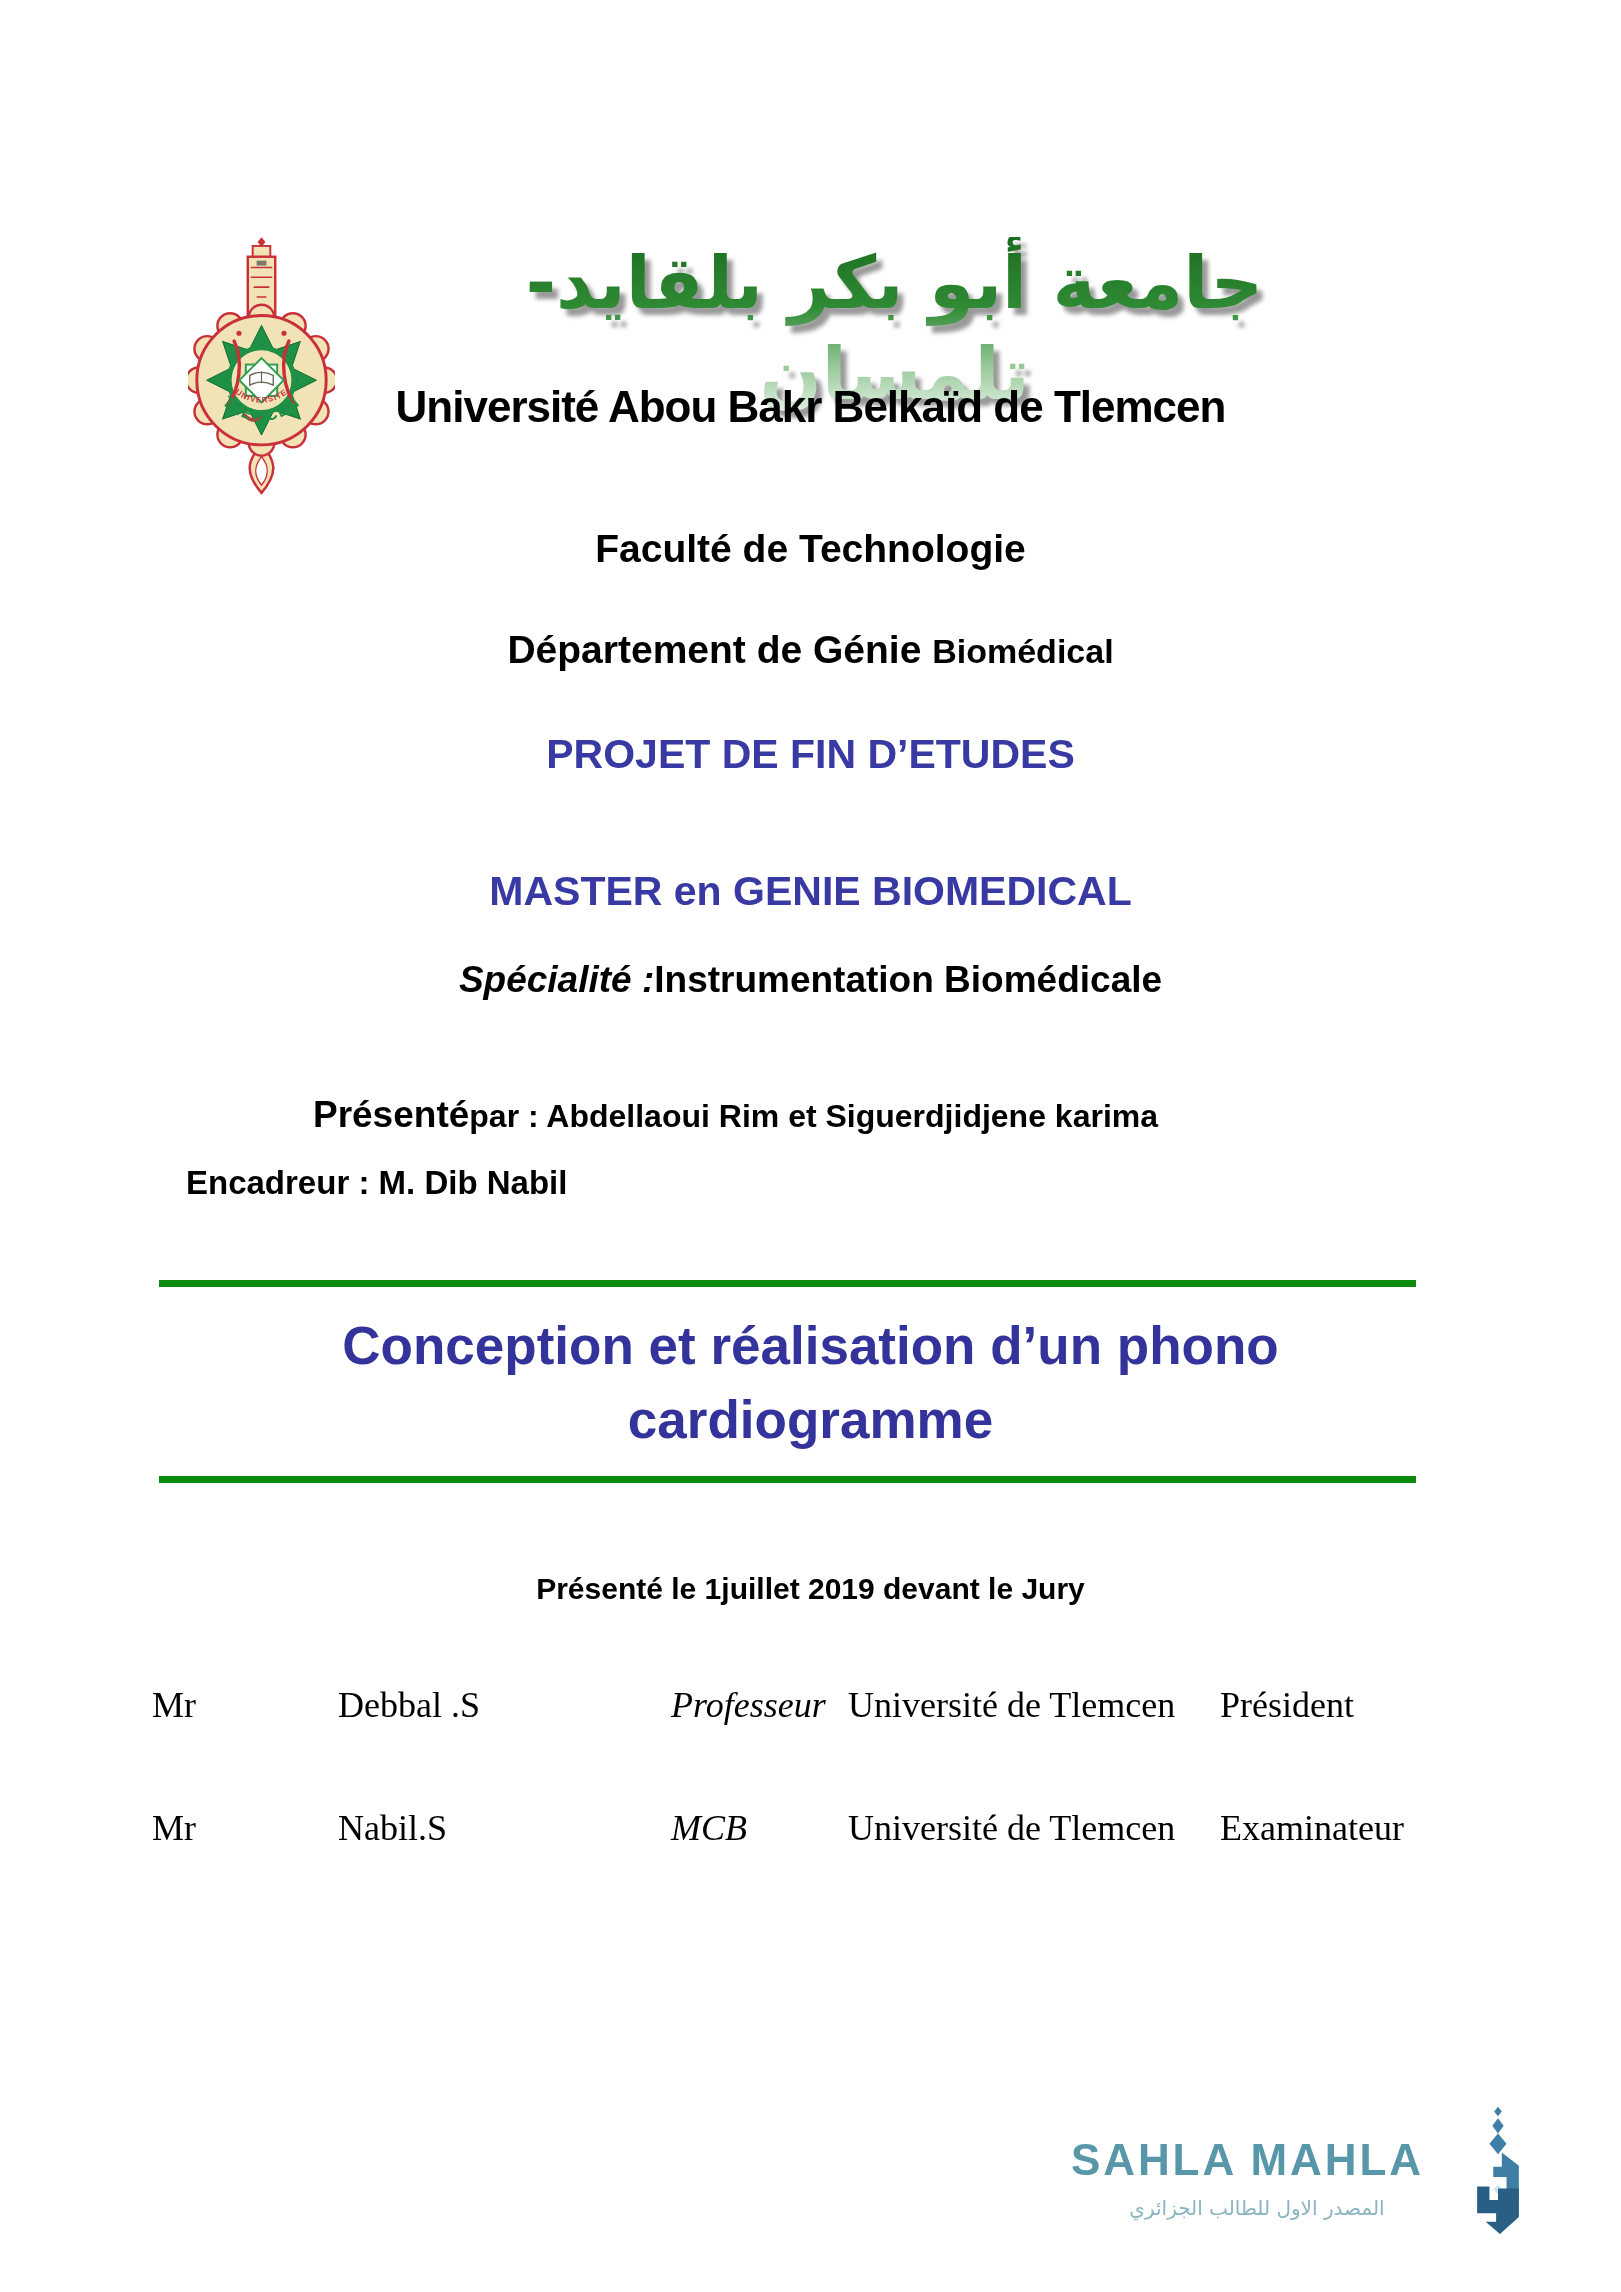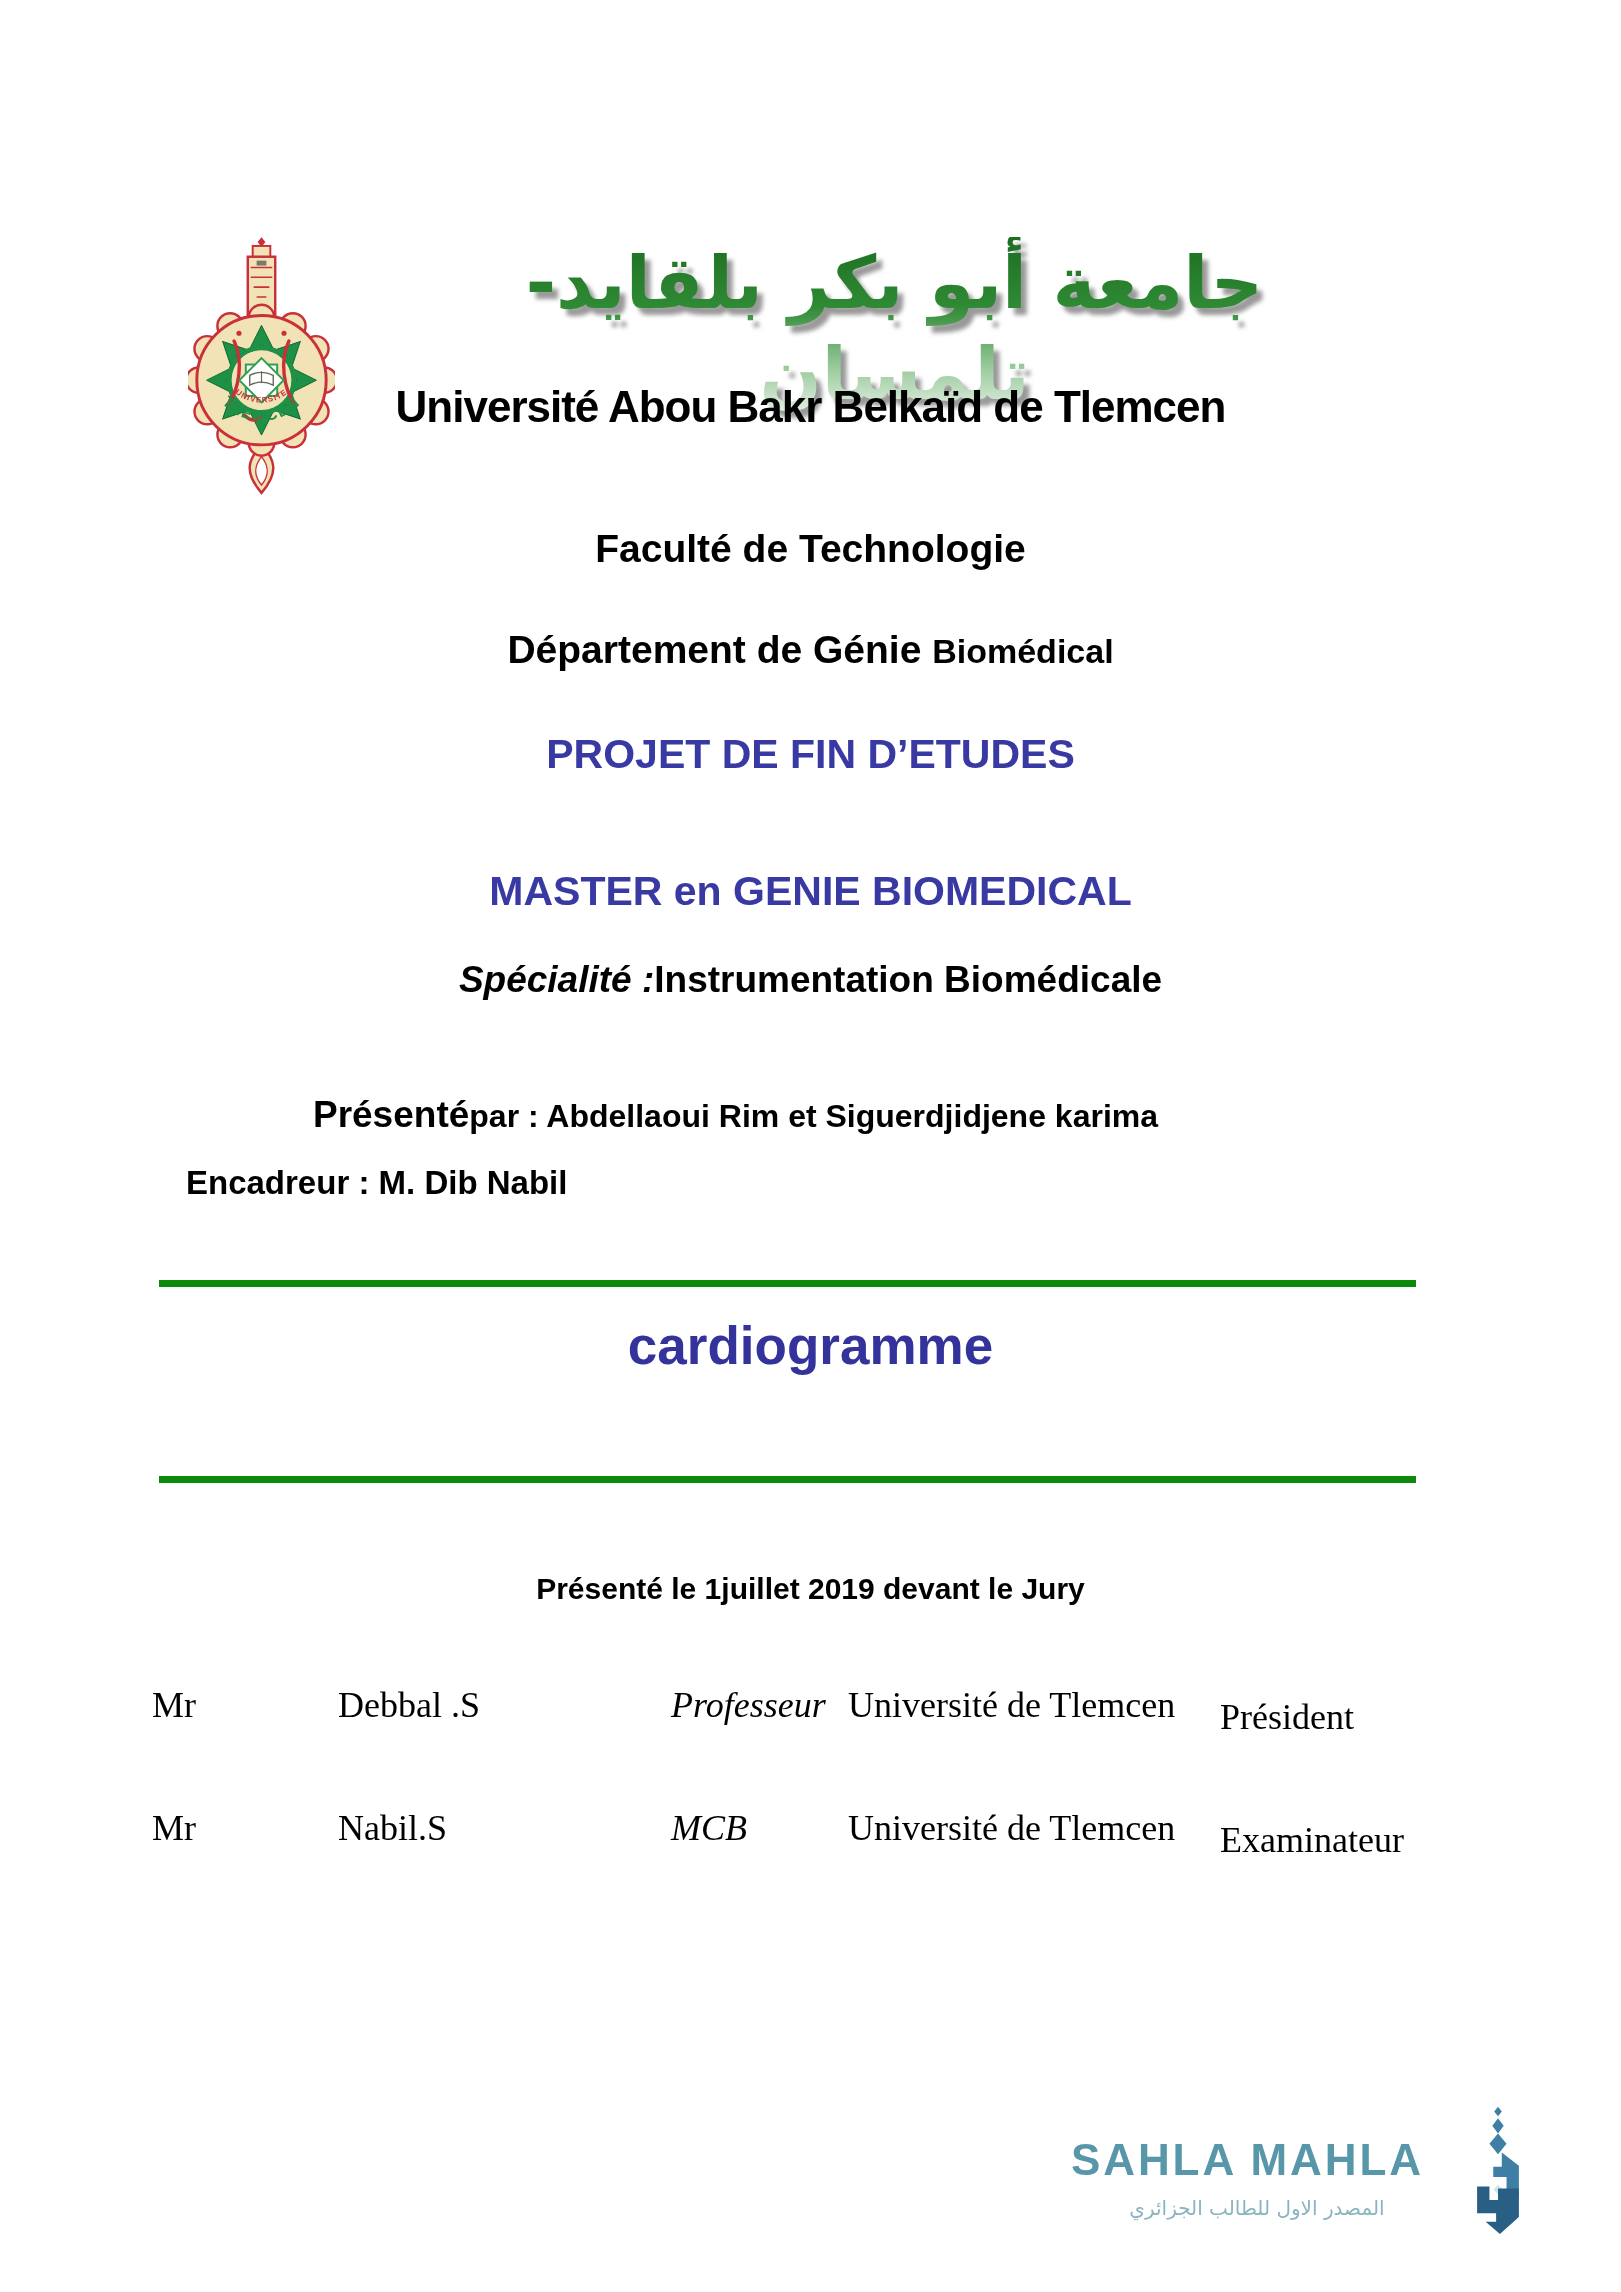--- a/index.html
+++ b/index.html
@@ -36,21 +36,21 @@
     top:1309px; font-size:53px; font-weight:bold; line-height:74px;
     color:var(--title-blue,#33339b);
   }
   .jury-heading { top:1572px; font-size:30px; font-weight:bold; }
   .jury-row { left:0; width:1282px; height:49px; font-family:"Liberation Serif", serif; font-size:36px; }
   .jury-row span { position:absolute; white-space:nowrap; }
   .jr-civility    { left:152px; }
   .jr-name        { left:338px; }
   .jr-grade       { left:671px; font-style:italic; }
   .jr-affiliation { left:848px; }
-  .jr-role        { left:1220px;margin-top:12px; }
+  .jr-role        { left:1220px; }
   .jury-row-1 { top:1684px; }
   .jury-row-2 { top:1807px; }
   
   .brand-name {
     left:1071px; top:2135px; width:392px; font-size:44px; font-weight:bold;
     letter-spacing:2.9px; color:var(--brand-teal,#5897a9); white-space:nowrap;
   }
   .brand-tagline {
     left:1057px; top:2196px; width:400px; text-align:center; direction:rtl;
     font-family:"DejaVu Sans", sans-serif; font-size:20px;
@@ -154,20 +154,21 @@
 
   <div class="abs presented">
     <span class="big">Présenté</span><span>par : Abdellaoui Rim et Siguerdjidjene karima</span>
   </div>
 
   <div class="abs supervisor">Encadreur : M. Dib Nabil</div>
 
   <div class="abs rule rule-top"></div>
 
   <div class="abs band thesis-title">
+    <div>Conception et réalisation d’un phono</div>
     <div>cardiogramme</div>
   </div>
 
   <div class="abs rule rule-bottom"></div>
 
   <div class="abs band jury-heading">Présenté le 1juillet 2019 devant le Jury</div>
 
   <div class="abs jury-row jury-row-1">
     <span class="jr-civility">Mr</span>
     <span class="jr-name">Debbal .S</span>

